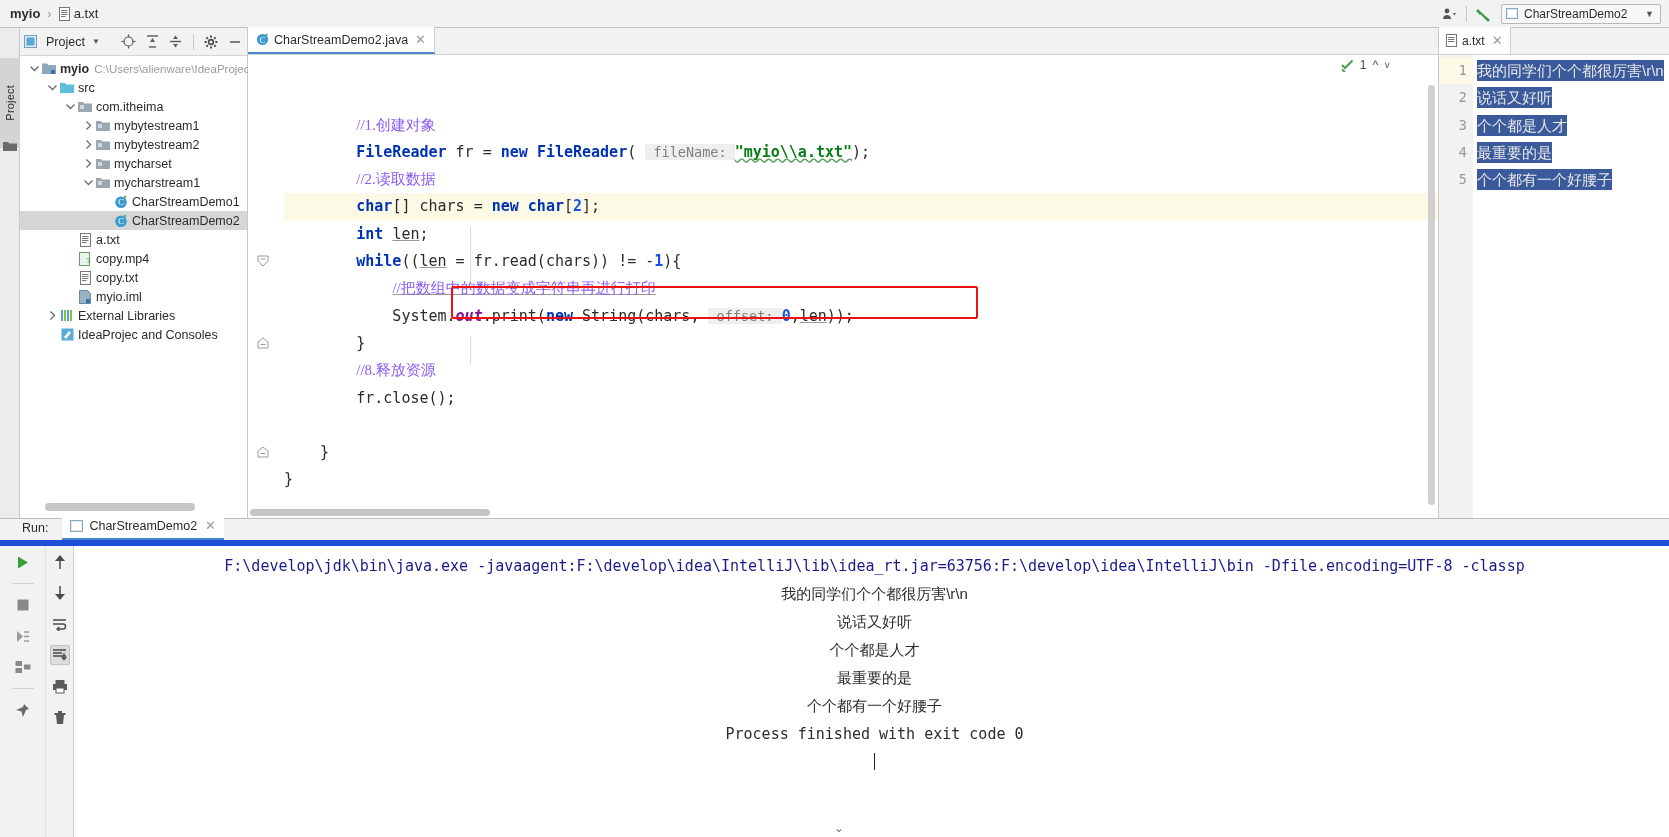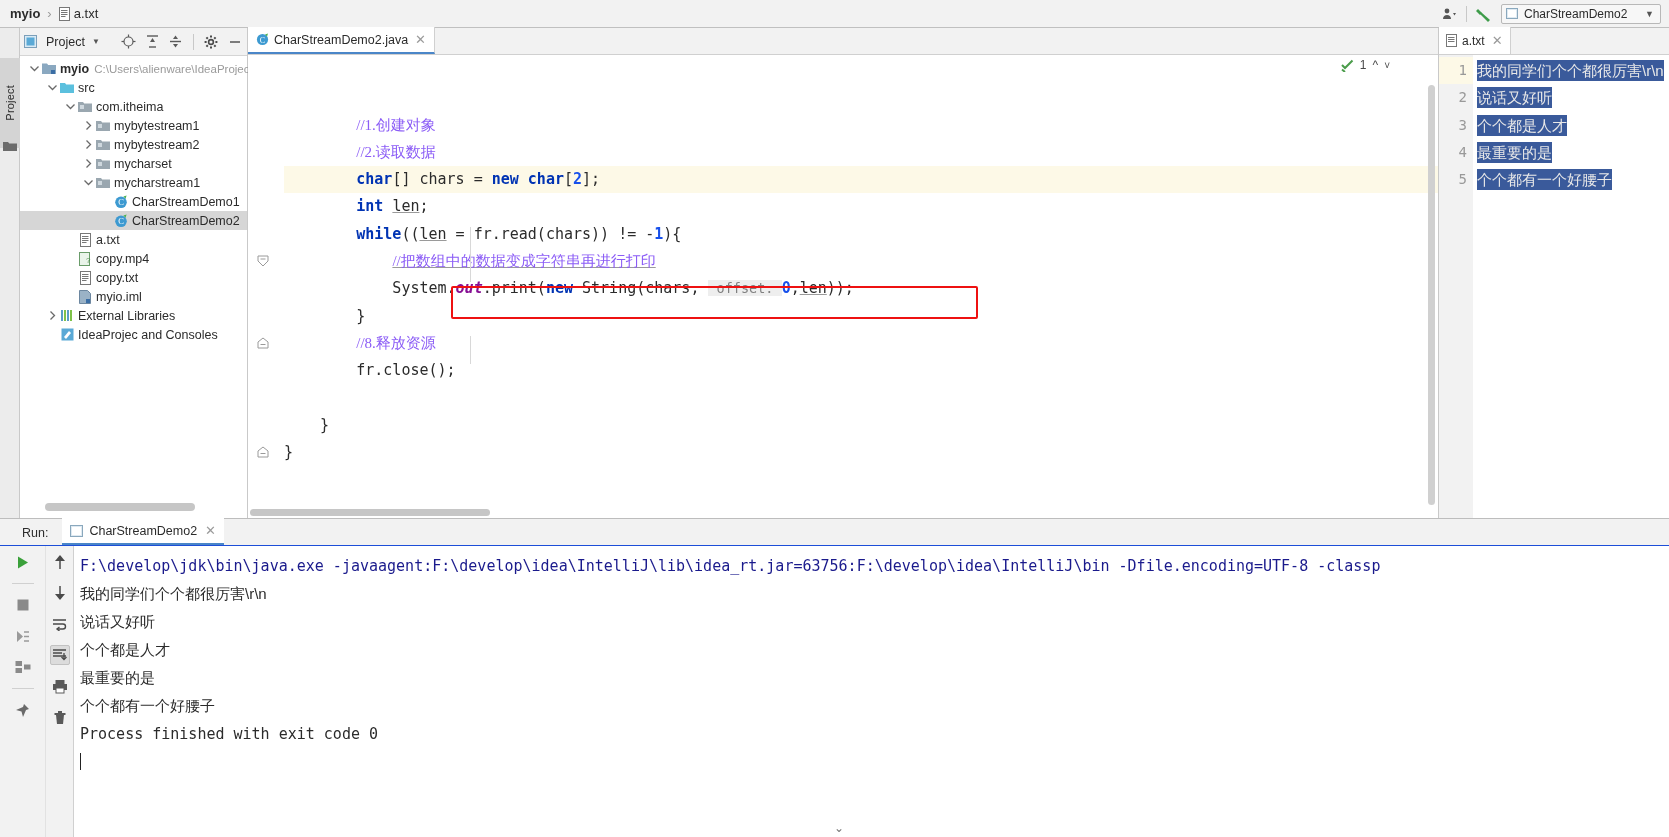--- a/index.html
+++ b/index.html
@@ -147,21 +147,21 @@
     font-family:"Liberation Sans", sans-serif;
   }
   .rline span.selbg { background:#3a5a9b; color:#e8e8e8; padding:2px 0; }
 
   
   .runpanel {
     position:absolute; left:0; top:518px; width:1669px; height:319px; background:#fff;
     border-top:1px solid #bdbdbd;
   }
   .runheader {
-    height:27px; background:#f2f2f2; border-bottom:1px solid #1d4ed8;
+    height:27px; background:#f2f2f2; border-bottom:6px solid #1d4ed8;
     display:flex; align-items:flex-end;
   }
   .runlabel { font-size:12.5px; color:#2b2b2b; padding:0 14px 5px 22px; }
   .runtab {
     height:27px; display:flex; align-items:center; gap:6px; padding:0 8px;
     background:#fff; border-bottom:2px solid #4a86c8; font-size:12.5px; color:#2b2b2b;
   }
   .runbody { display:flex; height:291px; }
   .runtoolbar1 {
     width:46px; flex:0 0 46px; background:#f2f2f2; border-right:1px solid #e2e2e2;
@@ -170,21 +170,21 @@
   .runtoolbar2 {
     width:28px; flex:0 0 28px; background:#f2f2f2; border-right:1px solid #d0d0d0;
     padding-top:6px; display:flex; flex-direction:column; align-items:center; gap:11px;
   }
   .tb-ico { width:20px; height:20px; display:flex; align-items:center; justify-content:center; }
   .tb-ico.on { background:#dcdcdc; border:1px solid #c2c2c2; border-radius:2px; }
   .tb-divider { width:22px; height:1px; background:#d0d0d0; }
   .console { flex:1; background:#fff; padding:6px 0 0 6px; overflow:hidden; position:relative; }
   .conline {
     height:28px; line-height:28px; white-space:pre;
-    font-family:"DejaVu Sans Mono", monospace; font-size:15px; color:#2b2b2b;
+    font-family:"DejaVu Sans Mono", monospace; font-size:15px; color:#2b2b2b;text-align:center;
   }
   .conline.cmd { color:#1a1a8c; }
   .conline.cn { font-family:"Liberation Sans", sans-serif; font-size:15px; }
   .caret { display:inline-block; width:1px; height:17px; background:#222; vertical-align:-3px; }
   .bottom-caret { position:absolute; left:760px; bottom:2px; color:#777; font-size:12px; }
 </style>
 </head>
 <body>
 
 <div class="app">
@@ -541,20 +541,21 @@
               <path d="M1 11 H11 V5 L6 1 L1 5 Z" fill="none" stroke="#9a9a9a"></path>
               <line x1="3.5" y1="7.5" x2="8.5" y2="7.5" stroke="#9a9a9a"></line>
             </svg></div>
         </div>
       <div class="codecol" id="codecol">
         <div class="indentline" style="left:186px; top:172px; height:55px;"></div>
         <div class="indentline" style="left:186px; top:281px; height:28px;"></div>
       <div class="cline">&nbsp;</div>
           <div class="cline">&nbsp;</div>
           <div class="cline">        <span class="cm">//1.创建对象</span></div>
+          <div class="cline">        <span class="kw">FileReader</span> fr = <span class="kw">new</span> <span class="kw">FileReader</span>( <span class="hint"> fileName: </span><span class="str wavy">"myio\\a.txt"</span>);</div>
           <div class="cline">        <span class="cm">//2.读取数据</span></div>
           <div class="cline hl">        <span class="kw">char</span>[] chars = <span class="kw">new</span> <span class="kw">char</span>[<span class="num">2</span>];</div>
           <div class="cline">        <span class="kw">int</span> <span class="und">len</span>;</div>
           <div class="cline">        <span class="kw">while</span>((<span class="und">len</span> = fr.read(chars)) != -<span class="num">1</span>){</div>
           <div class="cline">            <span class="cm und">//把数组中的数据变成字符串再进行打印</span></div>
           <div class="cline">            System.<span class="fld">out</span>.print(<span class="kw">new</span> String(chars, <span class="hint"> offset: </span><span class="num">0</span>,<span class="und">len</span>));</div>
           <div class="cline">        }</div>
           <div class="cline">        <span class="cm">//8.释放资源</span></div>
           <div class="cline">        fr.close();</div>
           <div class="cline">&nbsp;</div>

